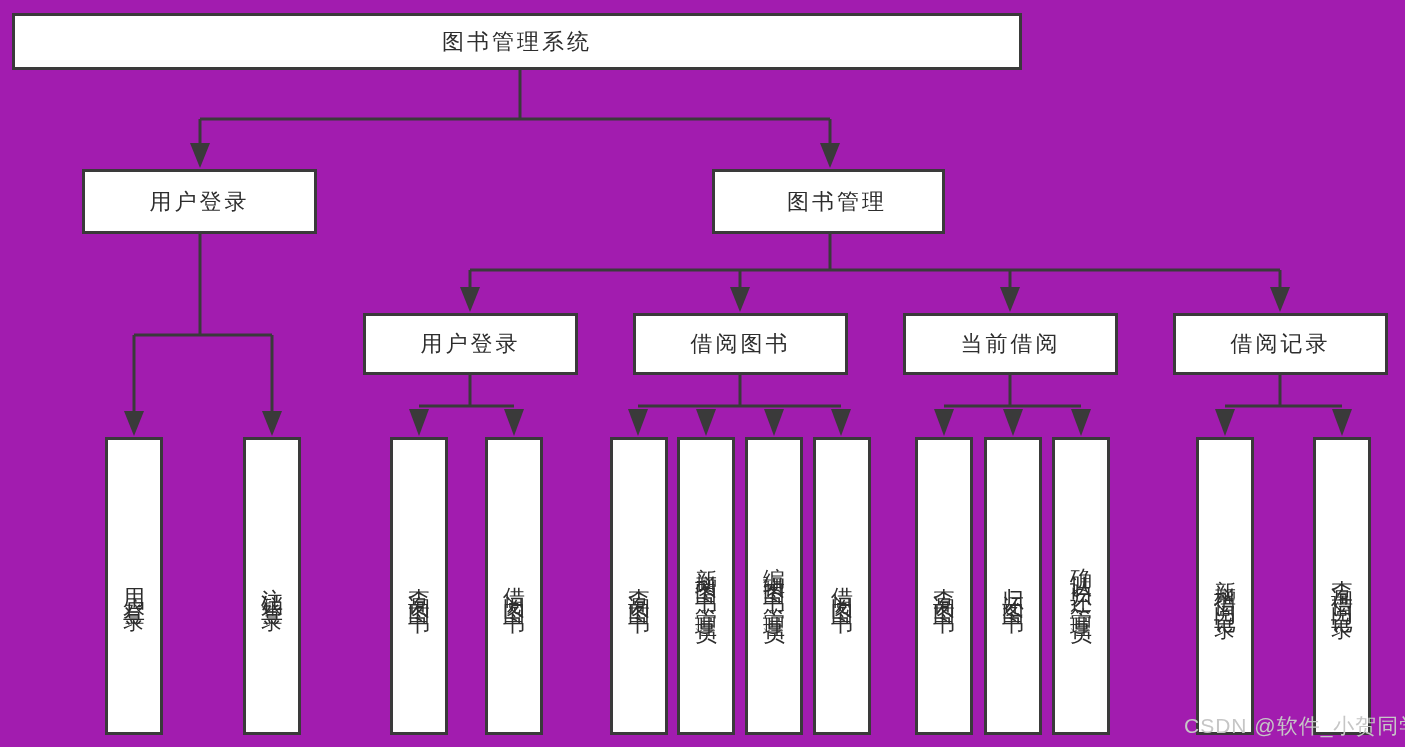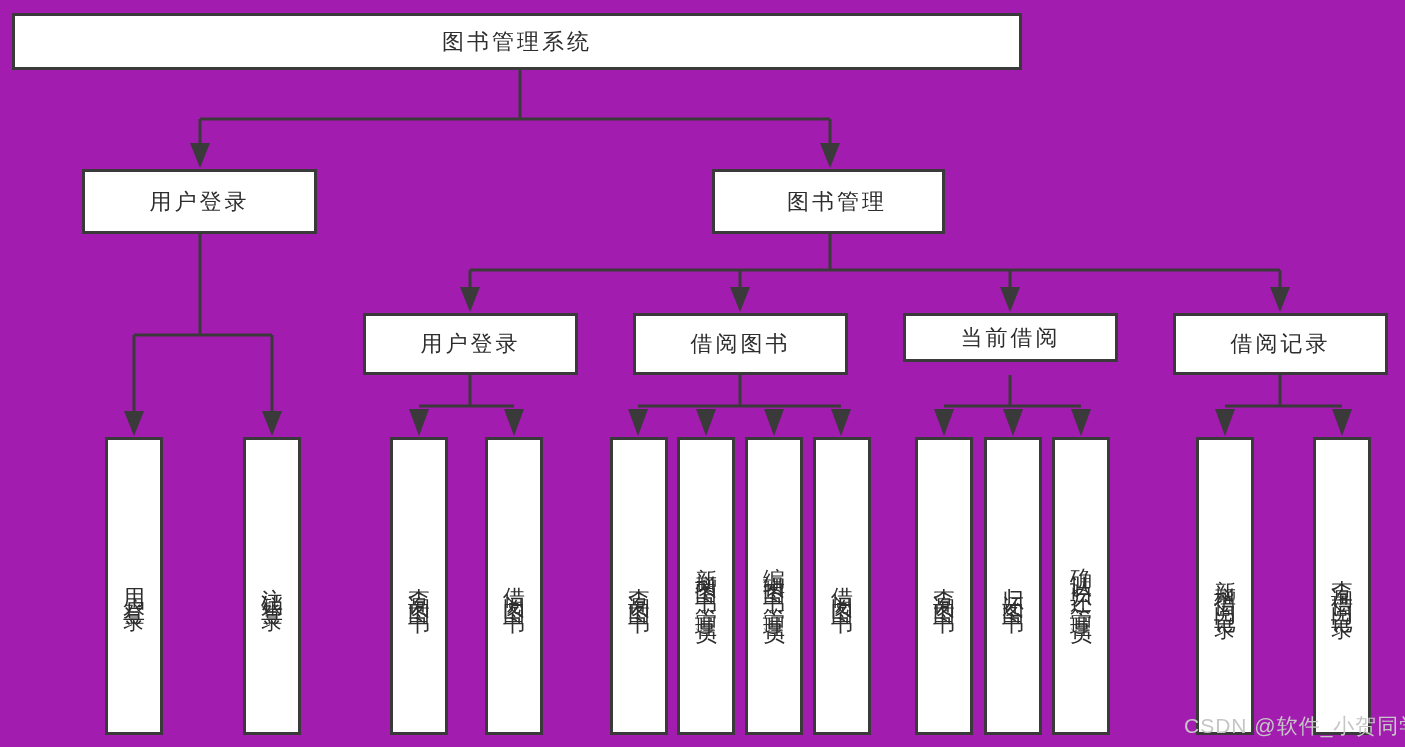--- a/index.html
+++ b/index.html
@@ -113,21 +113,21 @@
     </g>
   </svg>
 
   <div class="box h-box" style="left:12px; top:13px; width:1010px; height:57px;">图书管理系统</div>
 
   <div class="box h-box" style="left:82px; top:169px; width:235px; height:65px;">用户登录</div>
   <div class="box h-box" style="left:712px; top:169px; width:233px; height:65px;padding-left:17px;">图书管理</div>
 
   <div class="box h-box" style="left:363px; top:313px; width:215px; height:62px;">用户登录</div>
   <div class="box h-box" style="left:633px; top:313px; width:215px; height:62px;">借阅图书</div>
-  <div class="box h-box" style="left:903px; top:313px; width:215px; height:49px;">当前借阅</div>
+  <div class="box h-box" style="left:903px; top:313px; width:215px; height:62px;">当前借阅</div>
   <div class="box h-box" style="left:1173px; top:313px; width:215px; height:62px;">借阅记录</div>
 
   <div class="box v-box" style="left:105px; top:437px; width:58px; height:298px;">
     <span class="v-text">用户登录</span>
   </div>
   <div class="box v-box" style="left:243px; top:437px; width:58px; height:298px;">
     <span class="v-text">注销登录</span>
   </div>
 
   <div class="box v-box" style="left:390px; top:437px; width:58px; height:298px;">

